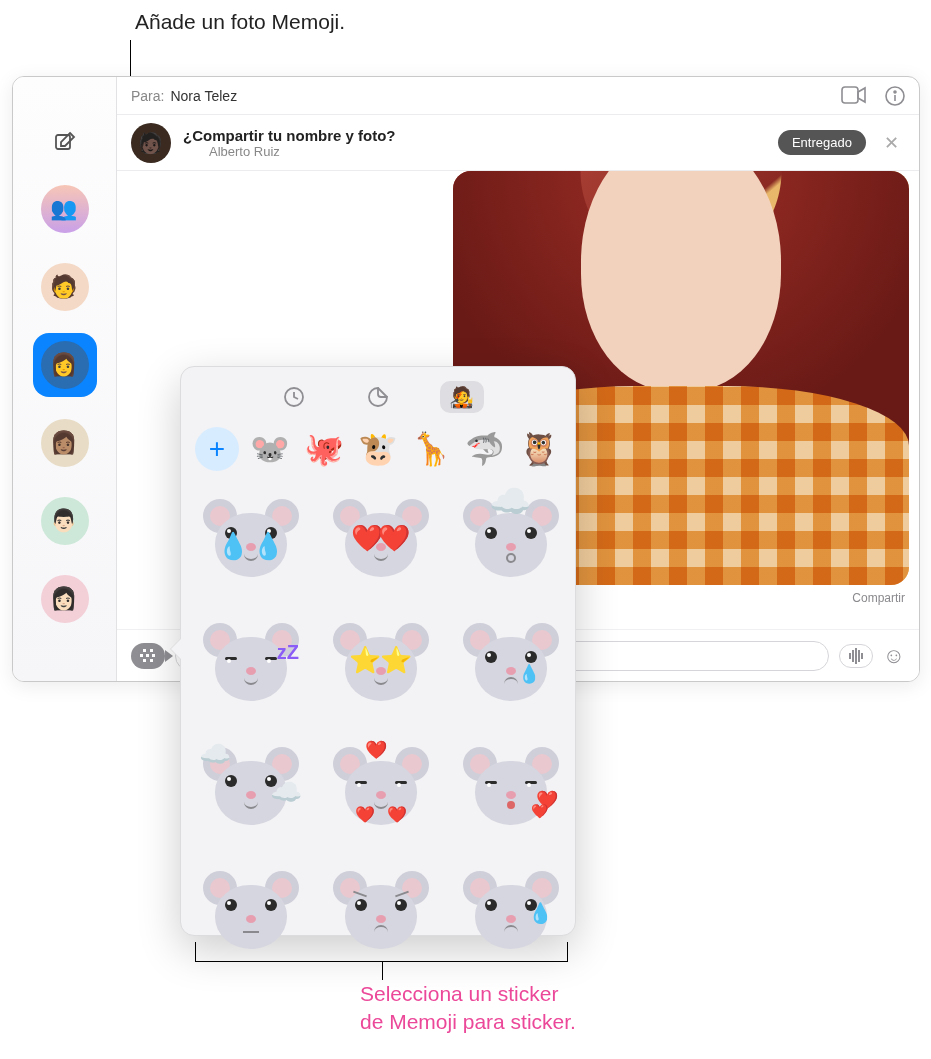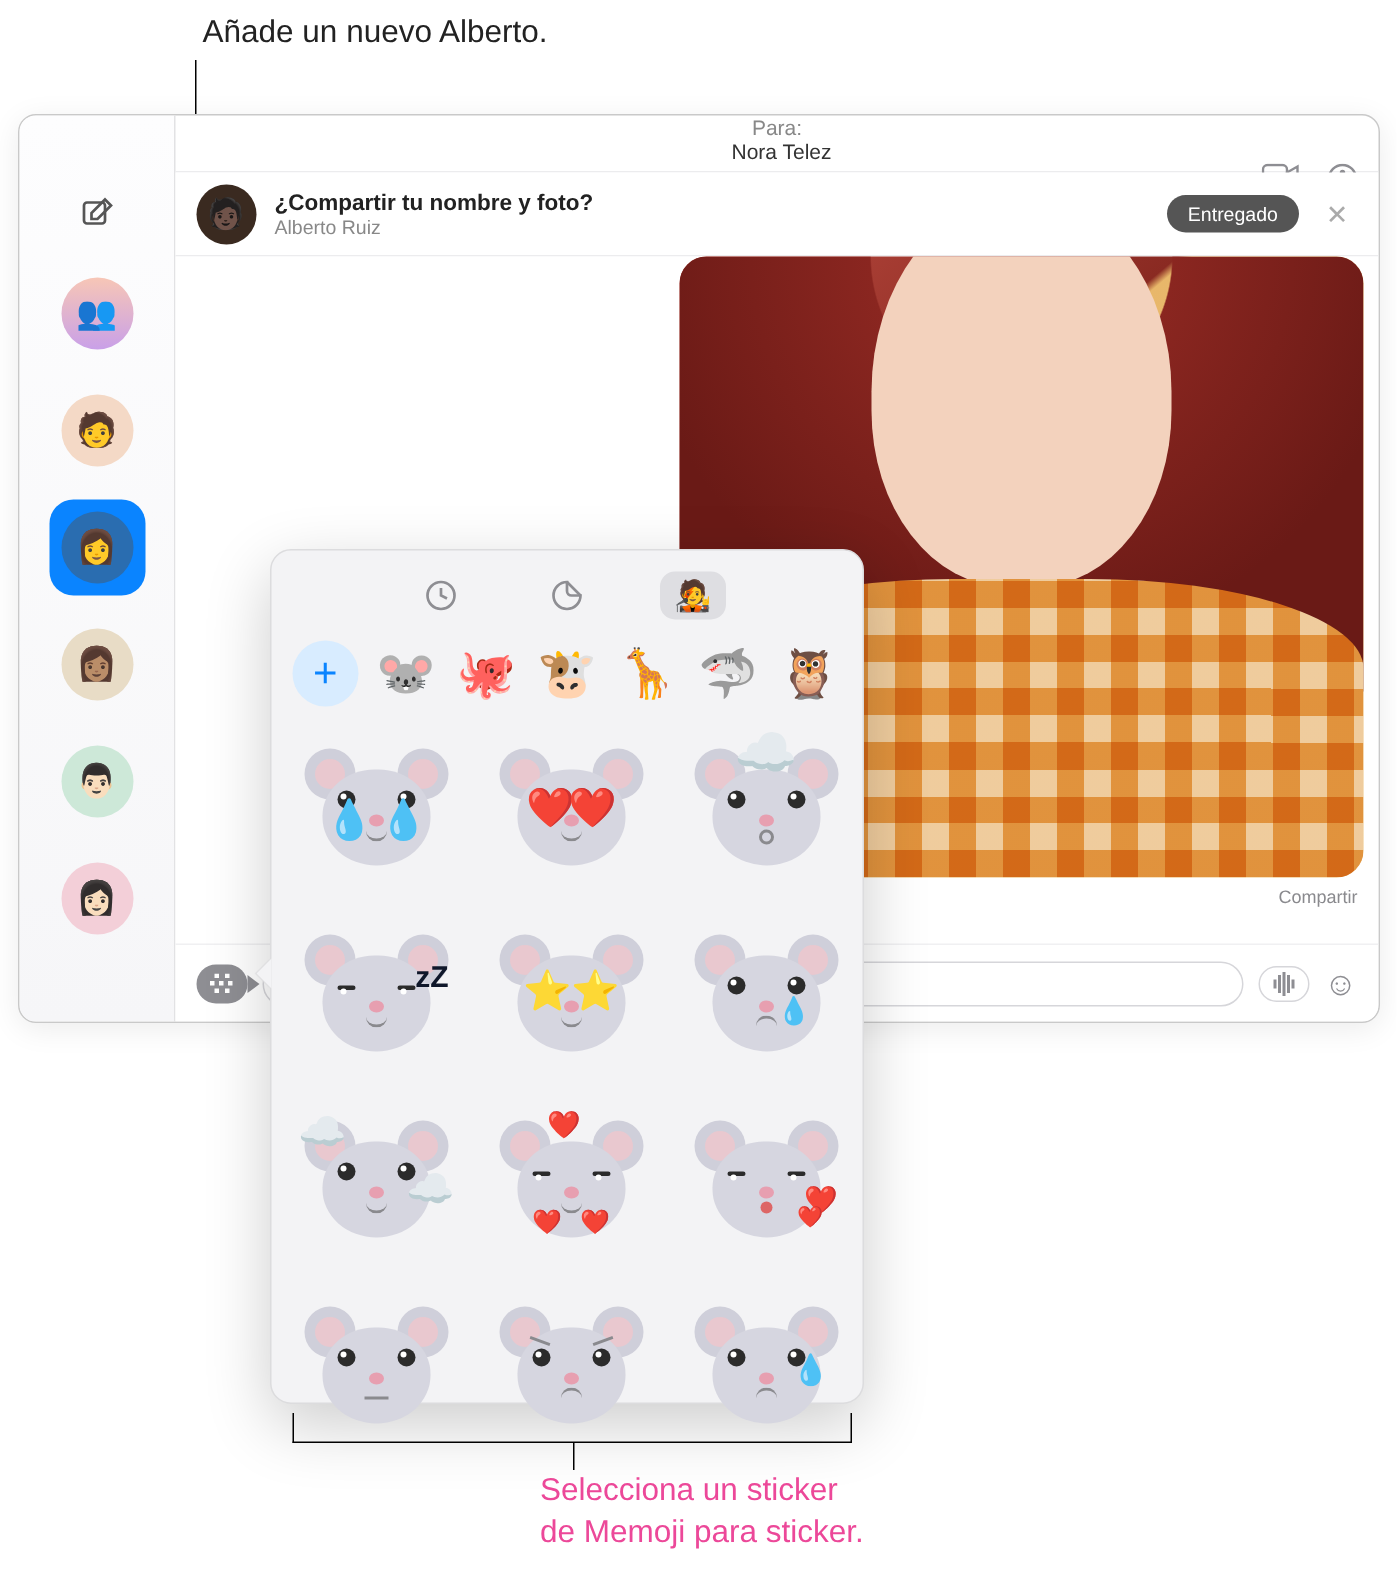--- a/index.html
+++ b/index.html
@@ -106,35 +106,35 @@
     width:48px; height:48px; border-radius:50%;
     background:#ddd; display:flex; align-items:center; justify-content:center;
     font-size:22px;
   }
 
   
   .conv-header{
     position:absolute; left:104px; top:0; right:0; height:38px;
     border-bottom:1px solid #ececee;
     display:flex; align-items:center; padding:0 14px;
-    font-size:14px; color:#888;flex-direction:column;
+    font-size:14px; color:#888;
   }
   .conv-header .to-name{ color:#333; margin-left:6px; }
   .header-actions{ margin-left:auto; display:flex; gap:18px; color:#888; }
 
   
   .share-banner{
     position:absolute; left:104px; top:38px; right:0; height:56px;
     background:#fff; border-bottom:1px solid #ececee;
     display:flex; align-items:center; padding:0 14px; gap:12px;
   }
   .share-avatar{ width:40px; height:40px; border-radius:50%; background:#3a2a20; display:flex;align-items:center;justify-content:center;font-size:20px;}
   .share-text{ display:flex; flex-direction:column; }
   .share-text .q{ font-weight:600; font-size:15px; color:#222;}
-  .share-text .n{ font-size:13px; color:#888;}
+  .share-text .n{ font-size:13px; color:#888;margin-left:26px;}
   .share-btn{
     margin-left:auto; background:#555; color:#fff; border:none;
     padding:5px 14px; border-radius:14px; font-size:13px; font-weight:500;
   }
   .share-close{ color:#aaa; font-size:18px; padding:0 6px; cursor:pointer;}
 
   
   .conv-body{
     position:absolute; left:104px; top:94px; right:0; bottom:52px;
     background:#fff;
@@ -258,21 +258,21 @@
   .eye::after{content:"";position:absolute;left:2px;top:2px;width:4px;height:4px;background:#fff;border-radius:50%;}
   .nose{ position:absolute; left:50%; top:44px; transform:translateX(-50%); width:10px; height:8px; background:#e79fb0; border-radius:50%;}
   .mouth{ position:absolute; left:50%; top:54px; transform:translateX(-50%); width:14px; height:8px; border-bottom:2px solid #8a8a8e; border-radius:0 0 10px 10px;}
   .overlay{ position:absolute; font-size:26px; }
 
   svg{display:block;}
 </style>
 </head>
 <body>
 
-<div class="callout-top">Añade un nuevo Alberto.</div>
+<div class="callout-top">Añade un foto Memoji.</div>
 <div class="callout-line-top"></div>
 
 <div class="window">
 
   <div class="traffic-lights">
     <div class="tl red"></div>
     <div class="tl yellow"></div>
     <div class="tl green"></div>
   </div>
 
@@ -432,21 +432,21 @@
 
     <div class="sticker">
       <div class="mouse">
           <div class="ear l"></div>
           <div class="ear r"></div>
           <div class="head"></div>
           <div class="nose"></div>
           <div class="mouth"></div>
         <div class="eye l" style="height:3px;border-radius:2px;top:34px"></div>
           <div class="eye r" style="height:3px;border-radius:2px;top:34px"></div>
-        <span class="overlay" style="right:-4px;top:18px;color:#0f172a;font-size:20px;font-weight:bold">zZ</span>
+        <span class="overlay" style="right:-4px;top:18px;color:#8b5cf6;font-size:20px;font-weight:bold">zZ</span>
       </div>
     </div>
     <div class="sticker">
       <div class="mouse">
           <div class="ear l"></div>
           <div class="ear r"></div>
           <div class="head"></div>
           <div class="nose"></div>
           <div class="mouth"></div>
         <span class="overlay" style="left:12px;top:22px">⭐</span>

